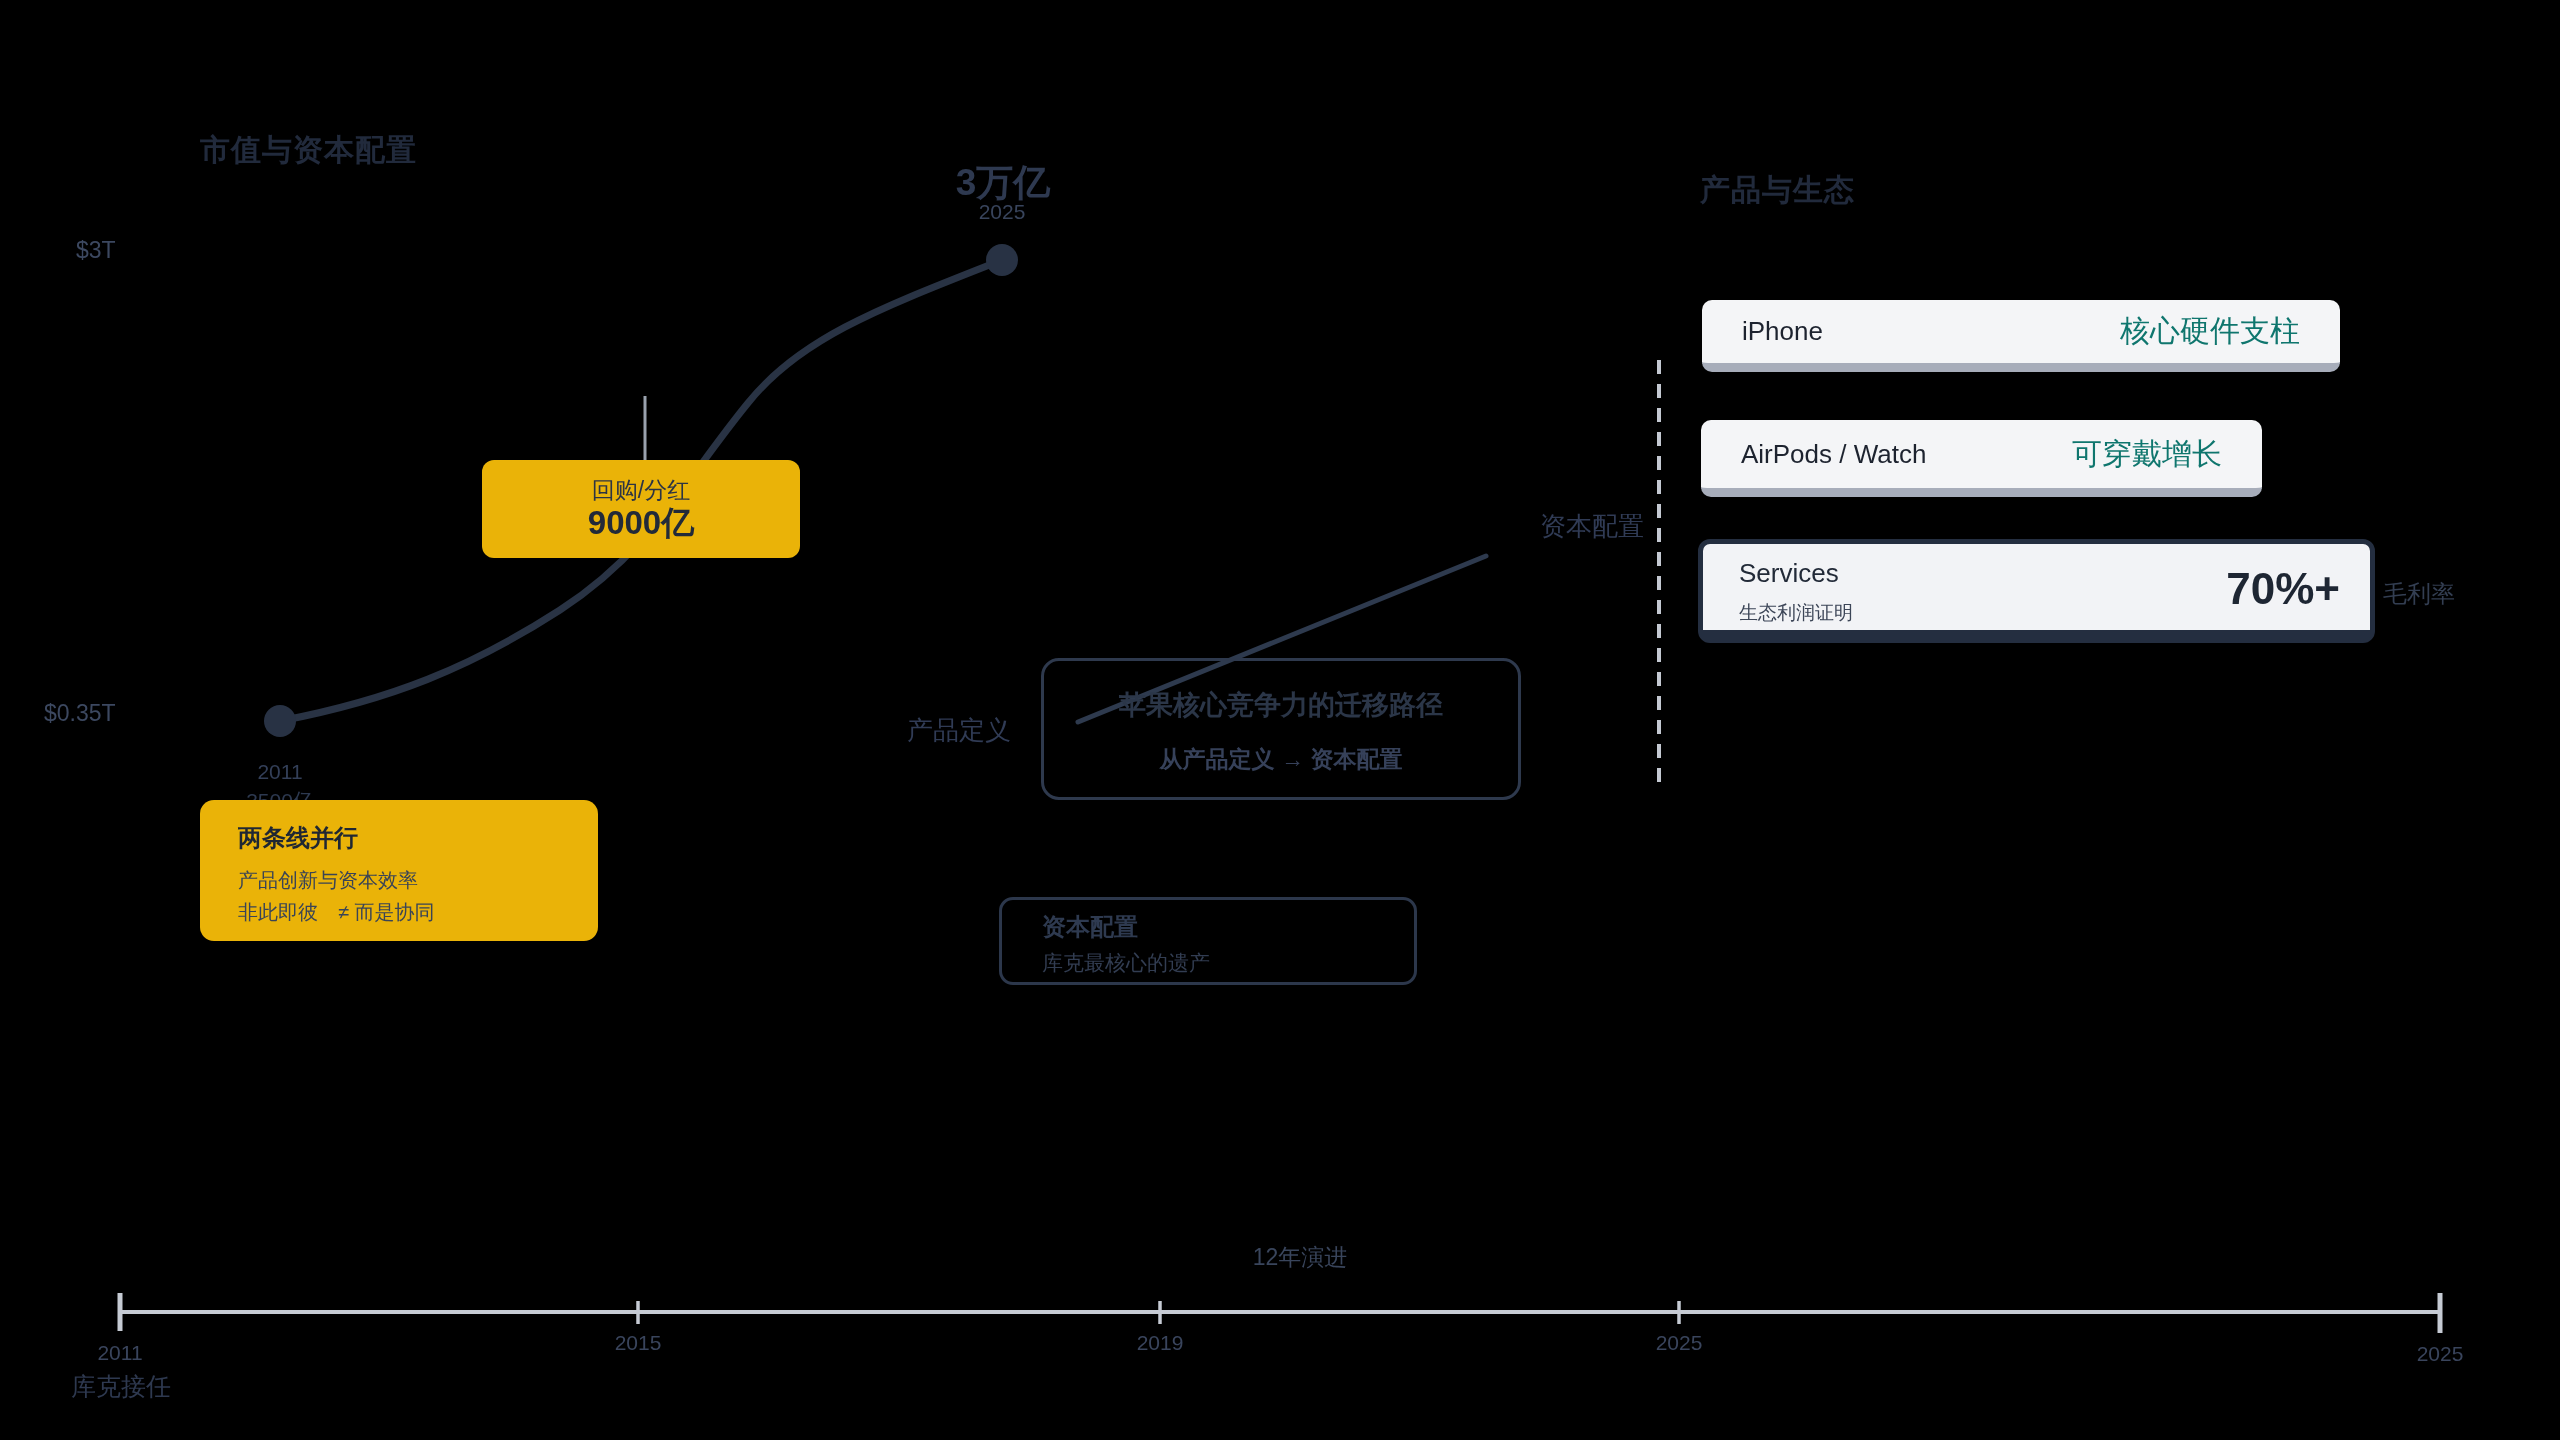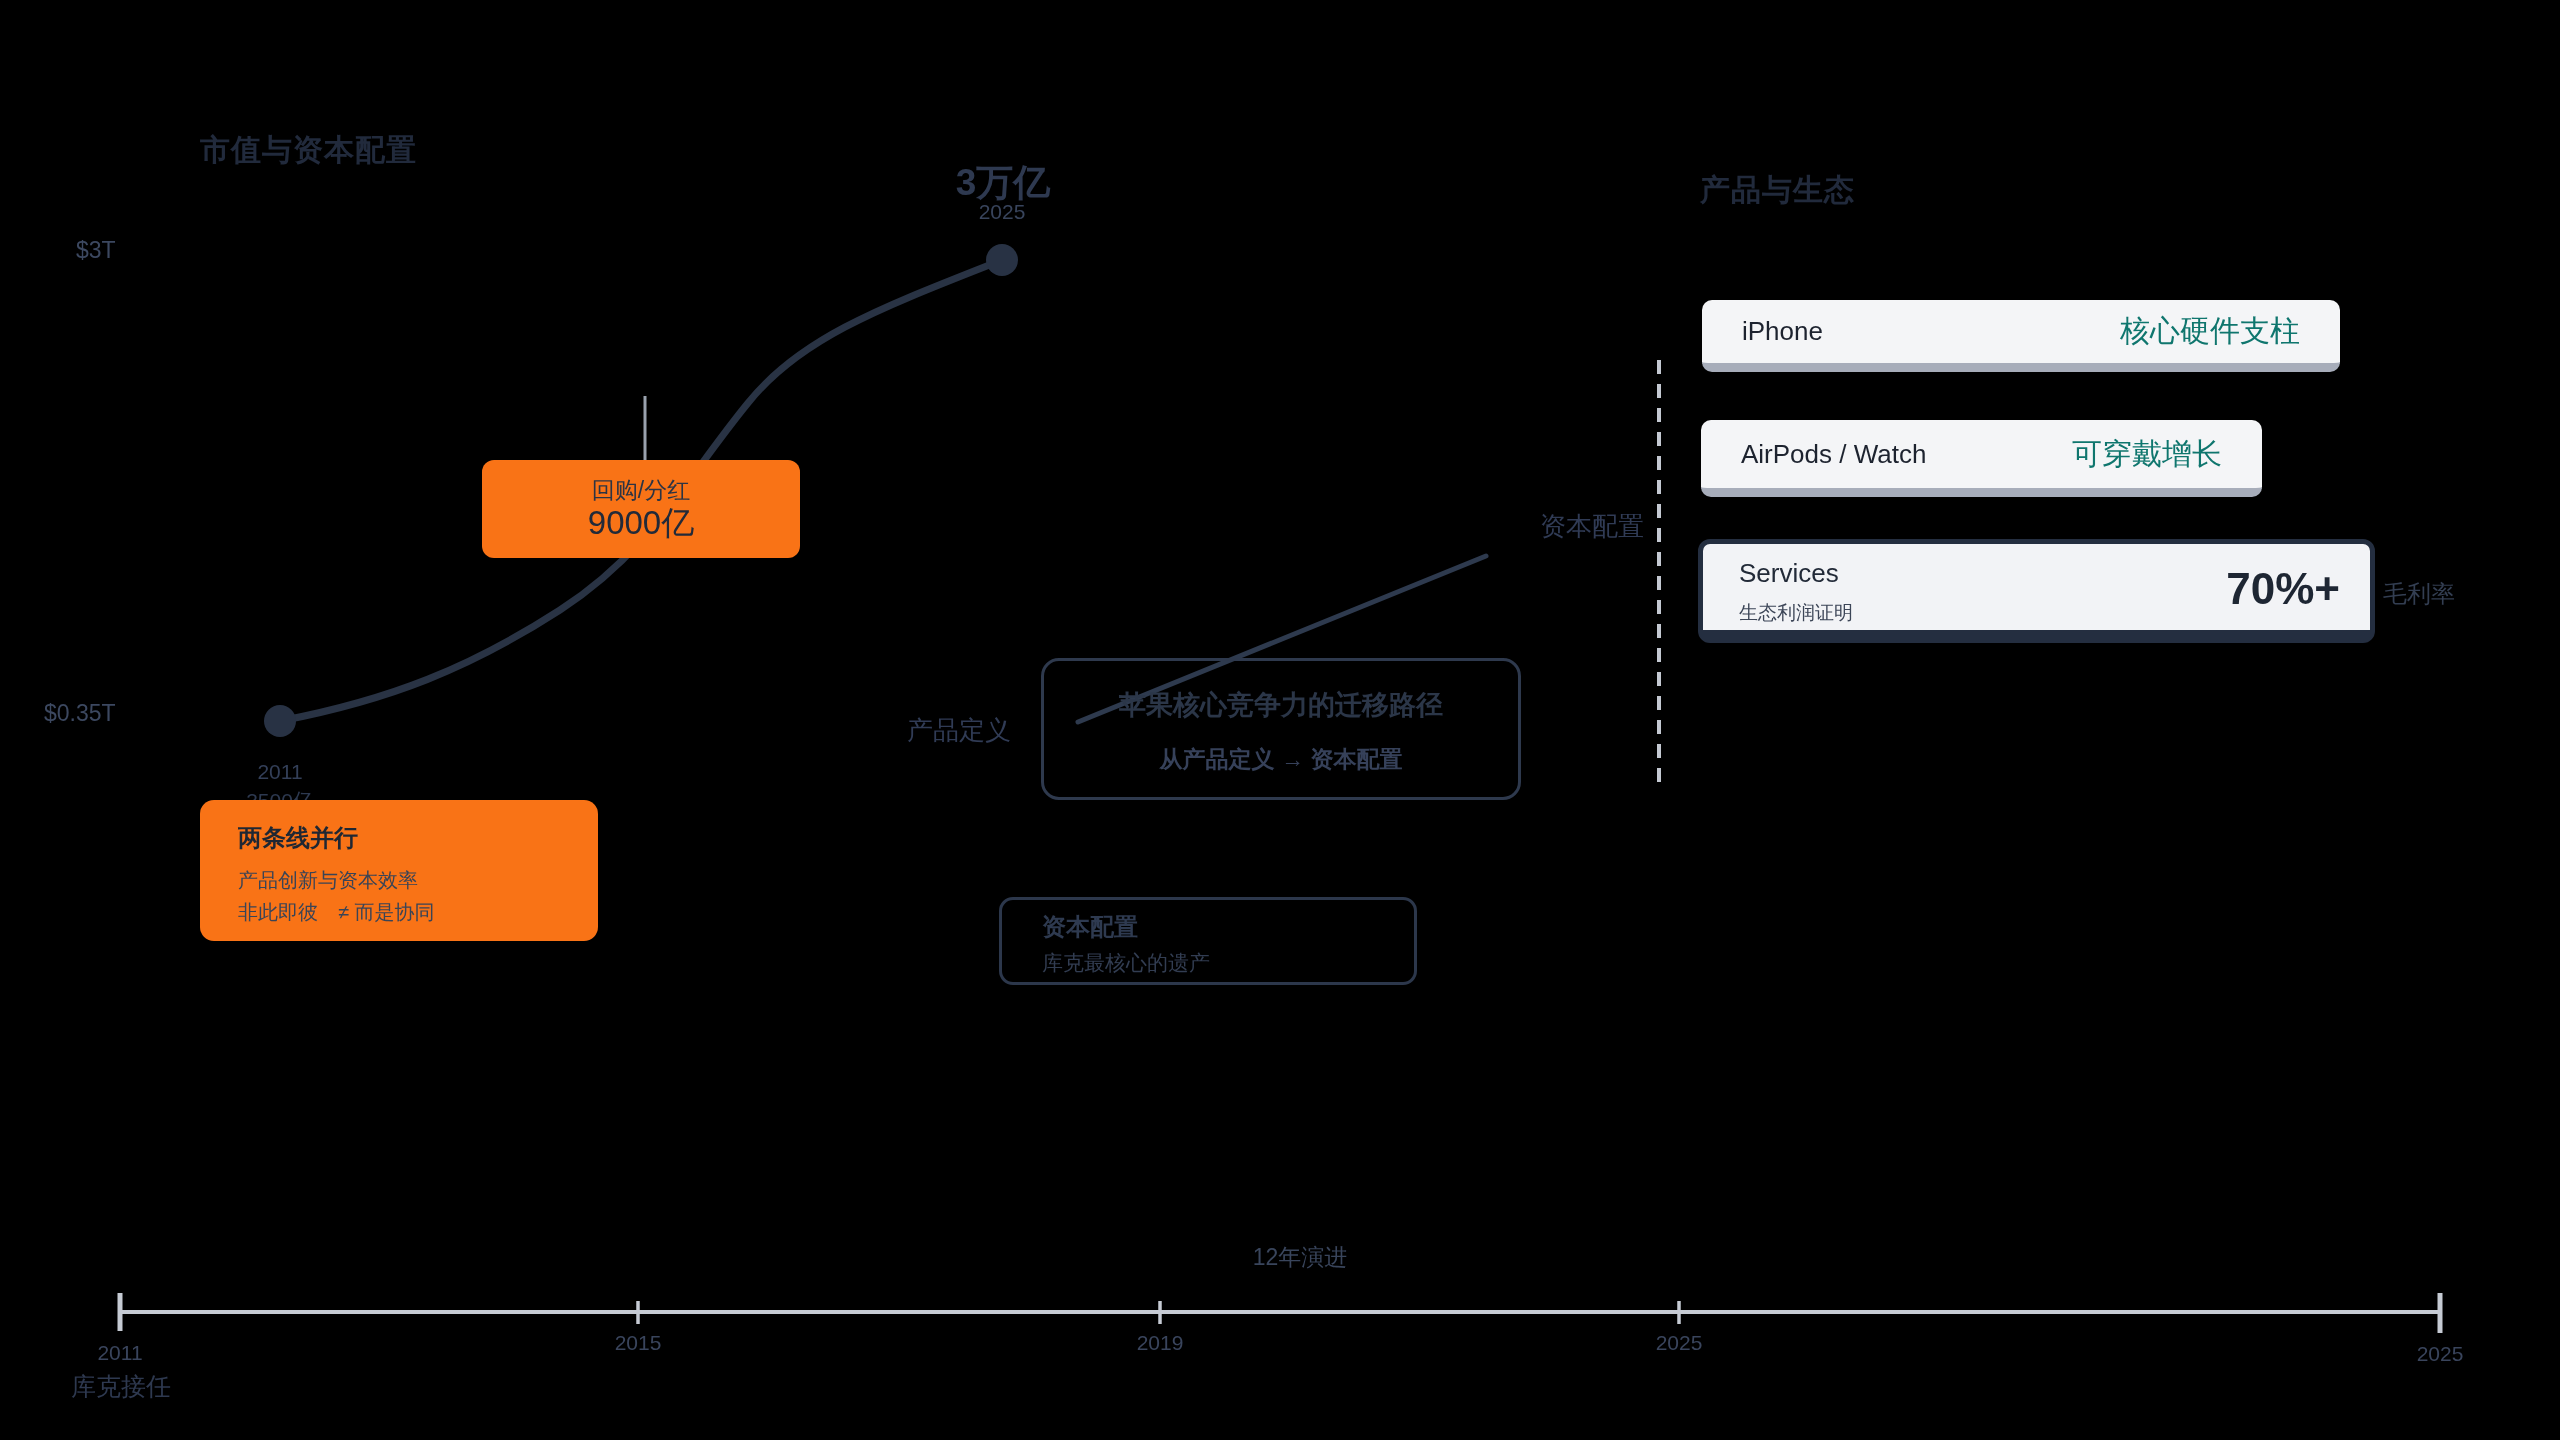--- a/index.html
+++ b/index.html
@@ -13,25 +13,25 @@
   #shapes{position:absolute;left:0;top:0;z-index:1;}
   .txt{position:absolute;z-index:2;white-space:nowrap;}
   .heading{font-size:30px;font-weight:bold;color:#212a3c;letter-spacing:1px;}
   .axis-label{font-size:23px;color:#3c4860;}
   .peak-value{font-size:37px;font-weight:bold;color:#2e3950;text-align:center;}
   .peak-year{font-size:21px;color:#38445c;text-align:center;}
   .node-year{font-size:21px;color:#333f58;text-align:center;}
   .node-value{font-size:21px;color:#2d3950;text-align:center;}
   .slate-label{font-size:26px;color:#303b55;}
 
-  .white-card{position:absolute;z-index:3;background:#f97316;border-radius:12px;}
+  .white-card{position:absolute;z-index:3;background:#eab308;border-radius:12px;}
   .buyback-card{left:482px;top:460px;width:318px;height:98px;
     display:flex;flex-direction:column;align-items:center;justify-content:center;}
   .buyback-title{font-size:23px;color:#2c3444;line-height:1.25;}
-  .buyback-value{font-size:33px;font-weight:normal;color:#222a39;line-height:1.15;}
+  .buyback-value{font-size:33px;font-weight:bold;color:#222a39;line-height:1.15;}
 
   .parallel-card{left:200px;top:800px;width:398px;height:141px;border-radius:14px;
     padding:16px;box-sizing:border-box;}
   .parallel-title{position:absolute;left:38px;top:22px;font-size:24px;font-weight:bold;color:#1f2733;}
   .parallel-line1{position:absolute;left:38px;top:67px;font-size:20px;color:#3a4456;}
   .parallel-line2{position:absolute;left:38px;top:99px;font-size:20px;color:#3a4456;}
 
   .outline-box{position:absolute;z-index:2;border-radius:18px;box-sizing:border-box;}
   .migration-box{left:1041px;top:658px;width:480px;height:142px;border:3px solid #2e394d;}
   .migration-title{position:absolute;left:0;right:0;top:26px;text-align:center;

